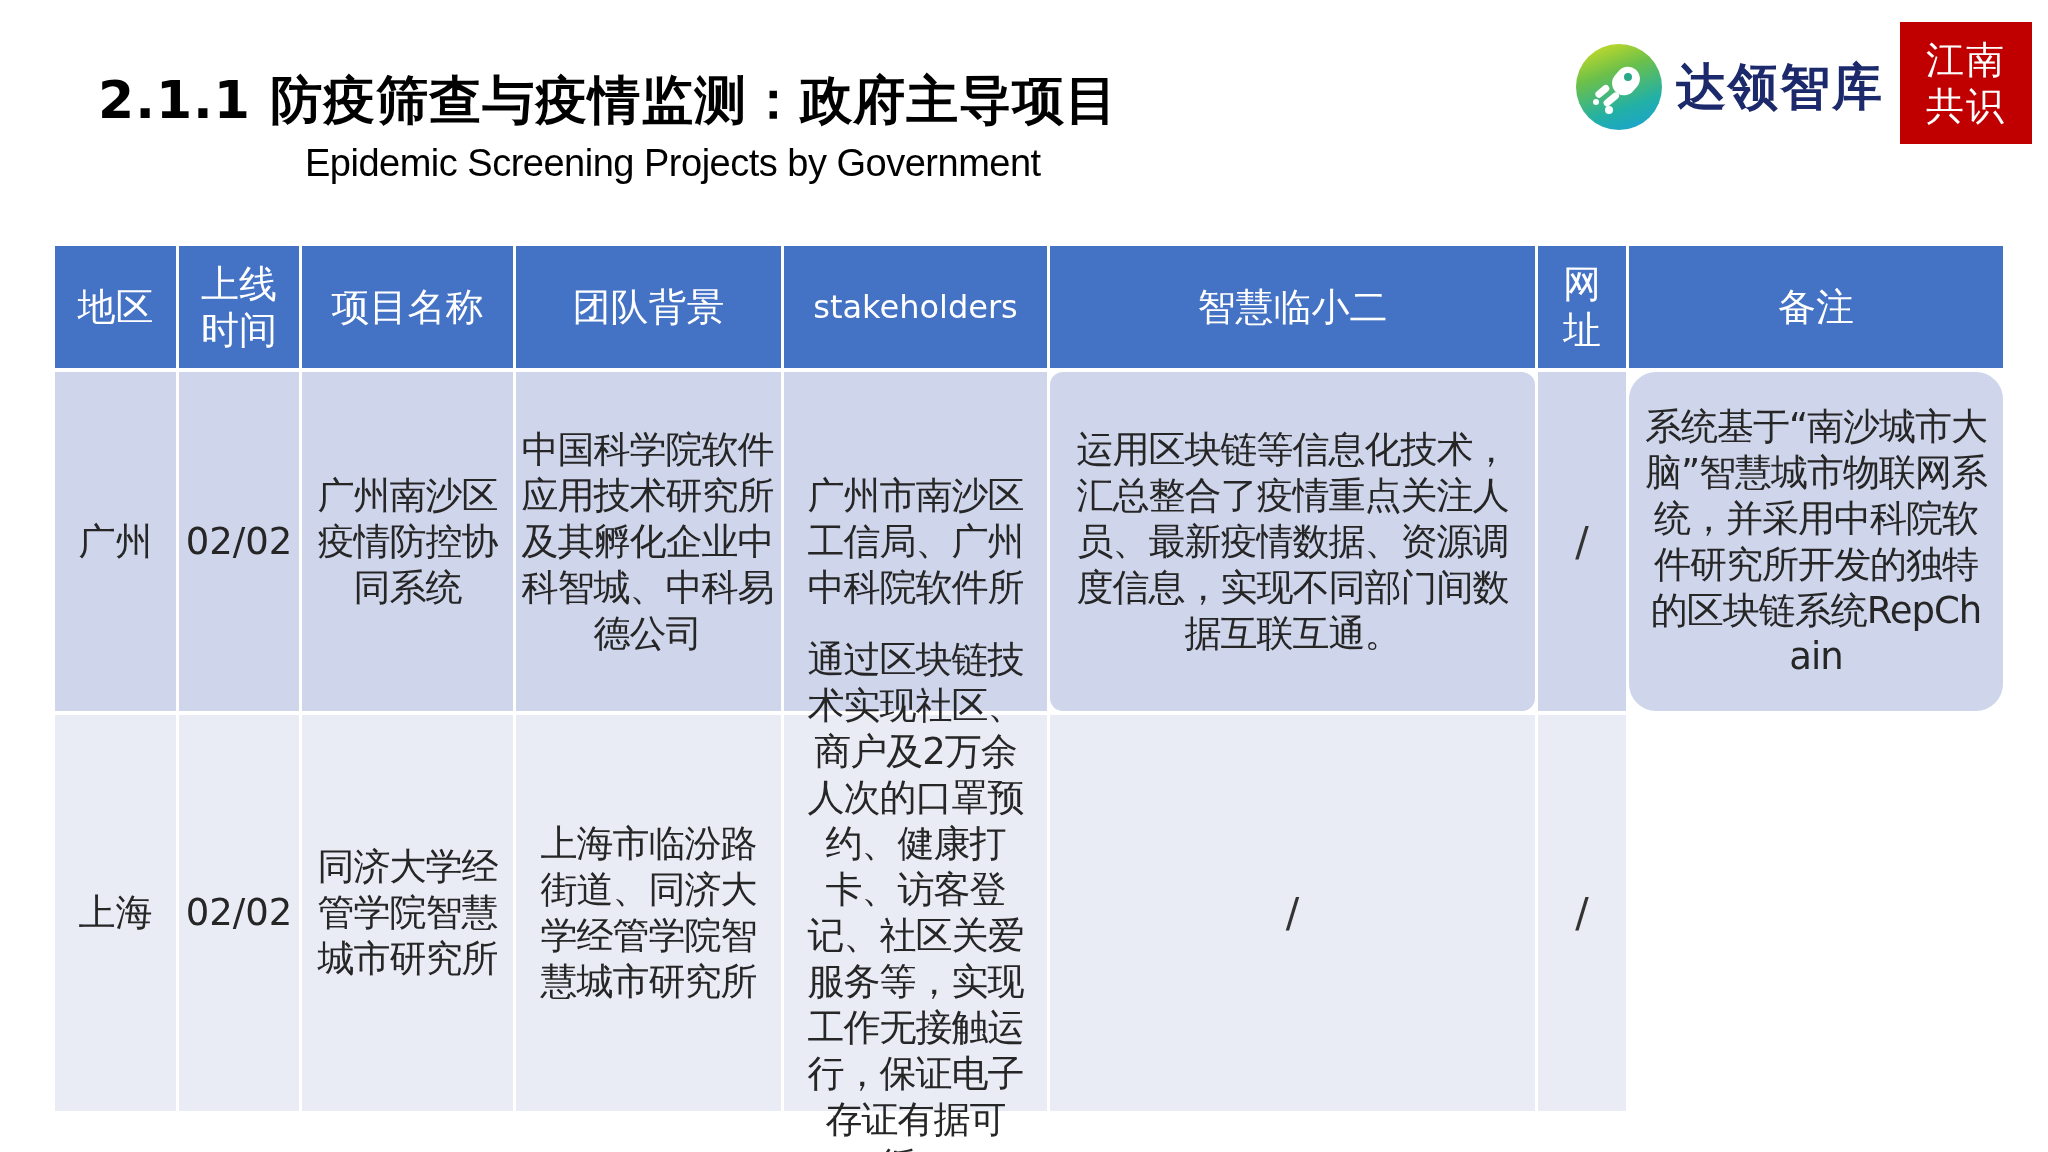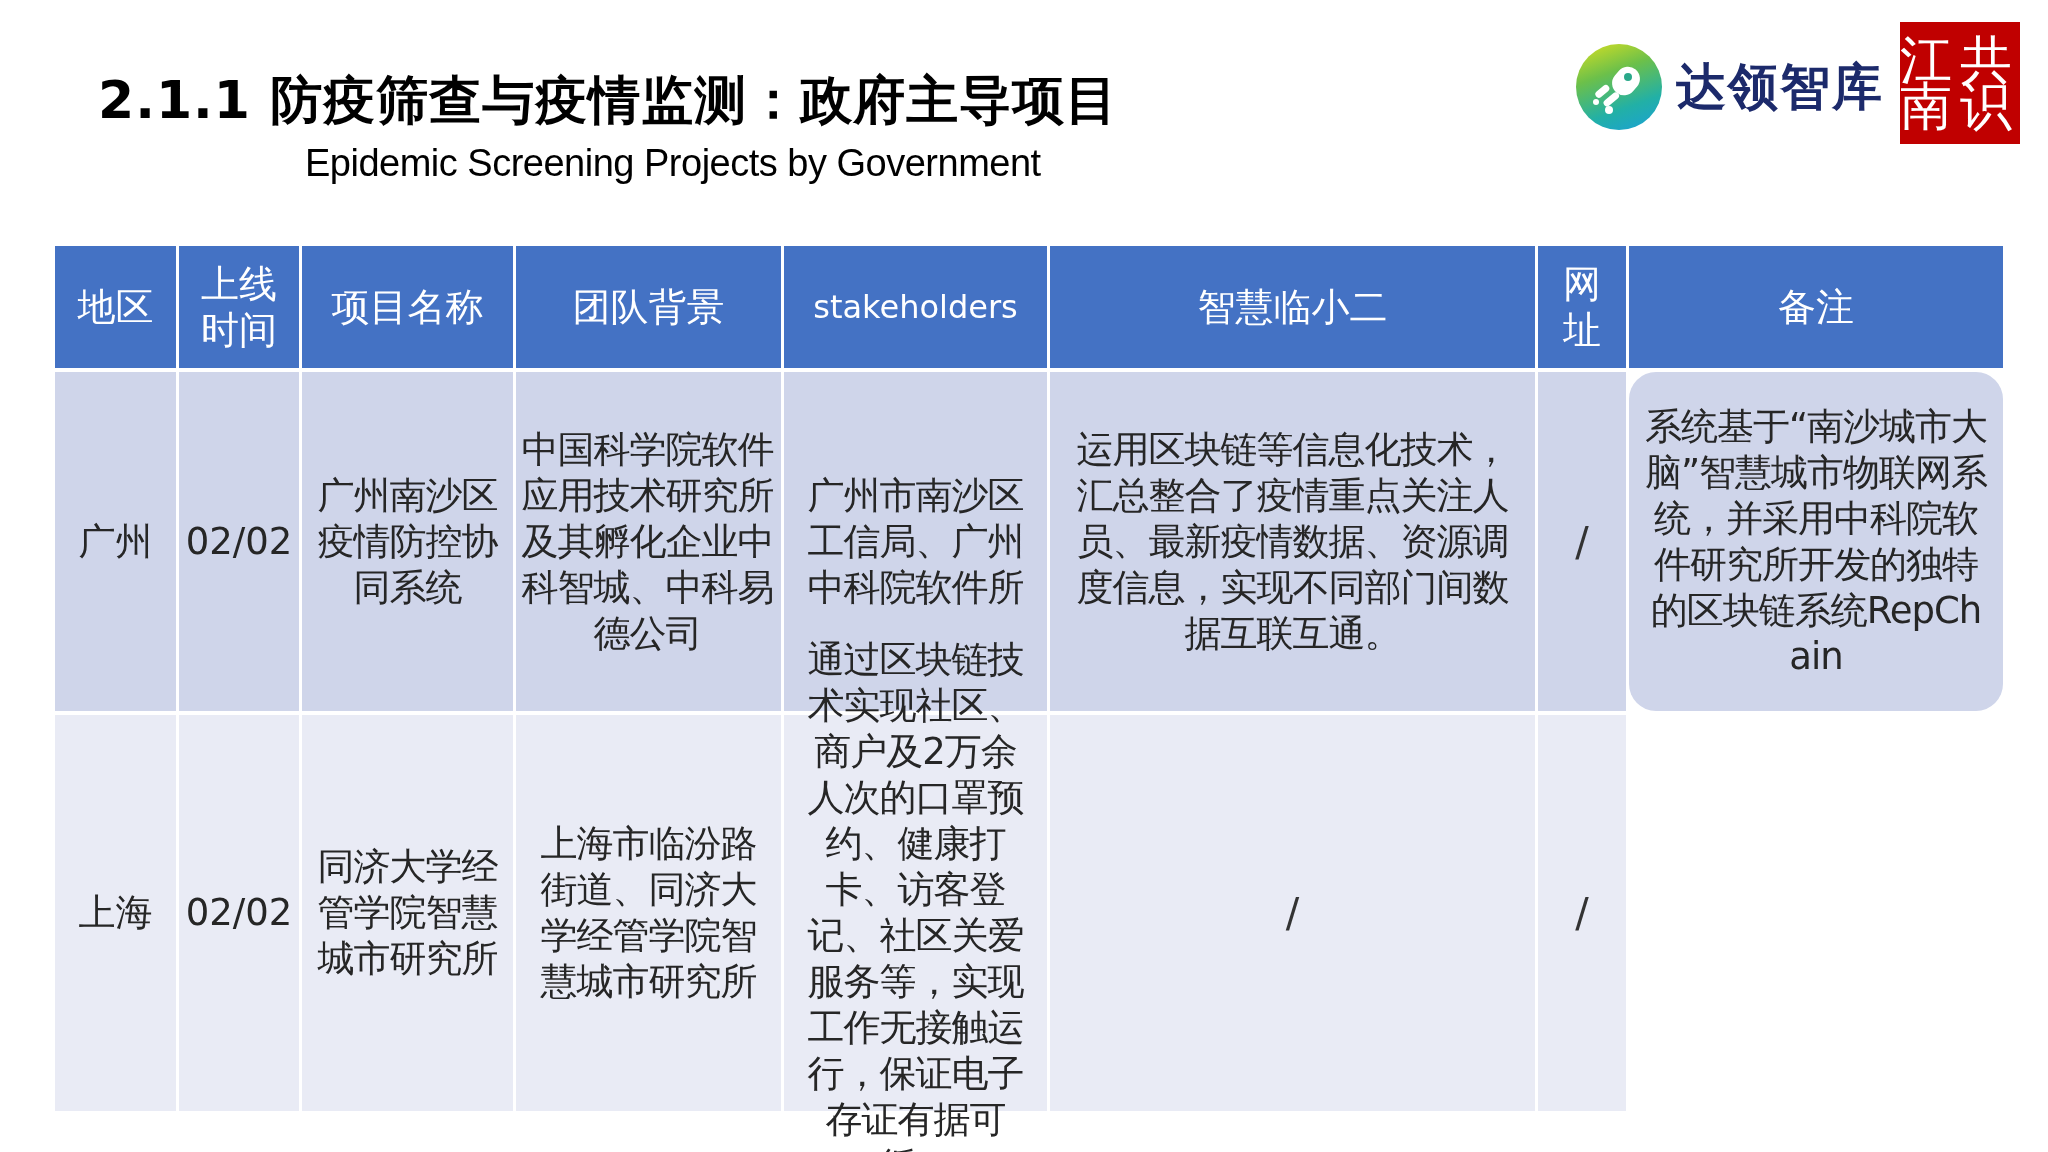--- a/index.html
+++ b/index.html
@@ -56,29 +56,29 @@
       font-size: 50px;
       font-weight: bold;
       color: #1c2a6b;
       letter-spacing: 2px;
       white-space: nowrap;
     }
     .stamp {
       position: absolute;
       left: 1900px;
       top: 22px;
-      width: 120px;
+      width: 132px;
       height: 122px;
       background: #c00000;
       color: #ffffff;
       font-family: "DejaVu Serif", "Liberation Serif", serif;
-      font-size: 52px;
+      font-size: 38px;
       line-height: 46px;
       display: flex;
-      flex-direction: row;
+      flex-direction: column;
       align-items: center;
       justify-content: center;
       letter-spacing: 2px;
     }
     .table {
       position: absolute;
       left: 55px;
       top: 246px;
       width: 1927px;
       display: grid;
@@ -162,21 +162,21 @@
   <div class="th">智慧临小二</div>
   <div class="th narrow" style="white-space: pre-line;">网
 址</div>
   <div class="th">备注</div>
 
   <div class="td r1">广州</div>
   <div class="td r1">02/02</div>
   <div class="td r1 tight" style="padding:0 8px;">广州南沙区疫情防控协同系统</div>
   <div class="td r1 tight" style="padding:0 2px 0 0;">中国科学院软件应用技术研究所及其孵化企业中科智城、中科易德公司</div>
   <div class="td r1 tight" style="padding:0 16px;">广州市南沙区工信局、广州中科院软件所</div>
-  <div class="td r1 tight" style="padding:0 14px;">运用区块链等信息化技术，汇总整合了疫情重点关注人员、最新疫情数据、资源调度信息，实现不同部门间数据互联互通。</div>
+  <div class="td r1 tight" style="padding:0 14px;border-radius:13px;">运用区块链等信息化技术，汇总整合了疫情重点关注人员、最新疫情数据、资源调度信息，实现不同部门间数据互联互通。</div>
   <div class="td r1 slash">/</div>
   <div class="td r1 tight" style="padding:0 14px;border-radius:27px;">
     <span>系统基于“南沙城市大脑”智慧城市物联网系统，并采用中科院软件研究所开发的独特的区块链系统RepChain</span>
   </div>
 
   <div class="td r2">上海</div>
   <div class="td r2">02/02</div>
   <div class="td r2 tight" style="padding:0 15px;">同济大学经管学院智慧城市研究所</div>
   <div class="td r2 tight" style="padding:0 8px;">上海市临汾路街道、同济大学经管学院智慧城市研究所</div>
   <div class="td r2 tight" style="padding:0 14px;">通过区块链技术实现社区、商户及2万余人次的口罩预约、健康打卡、访客登记、社区关爱服务等，实现工作无接触运行，保证电子存证有据可循。</div>

